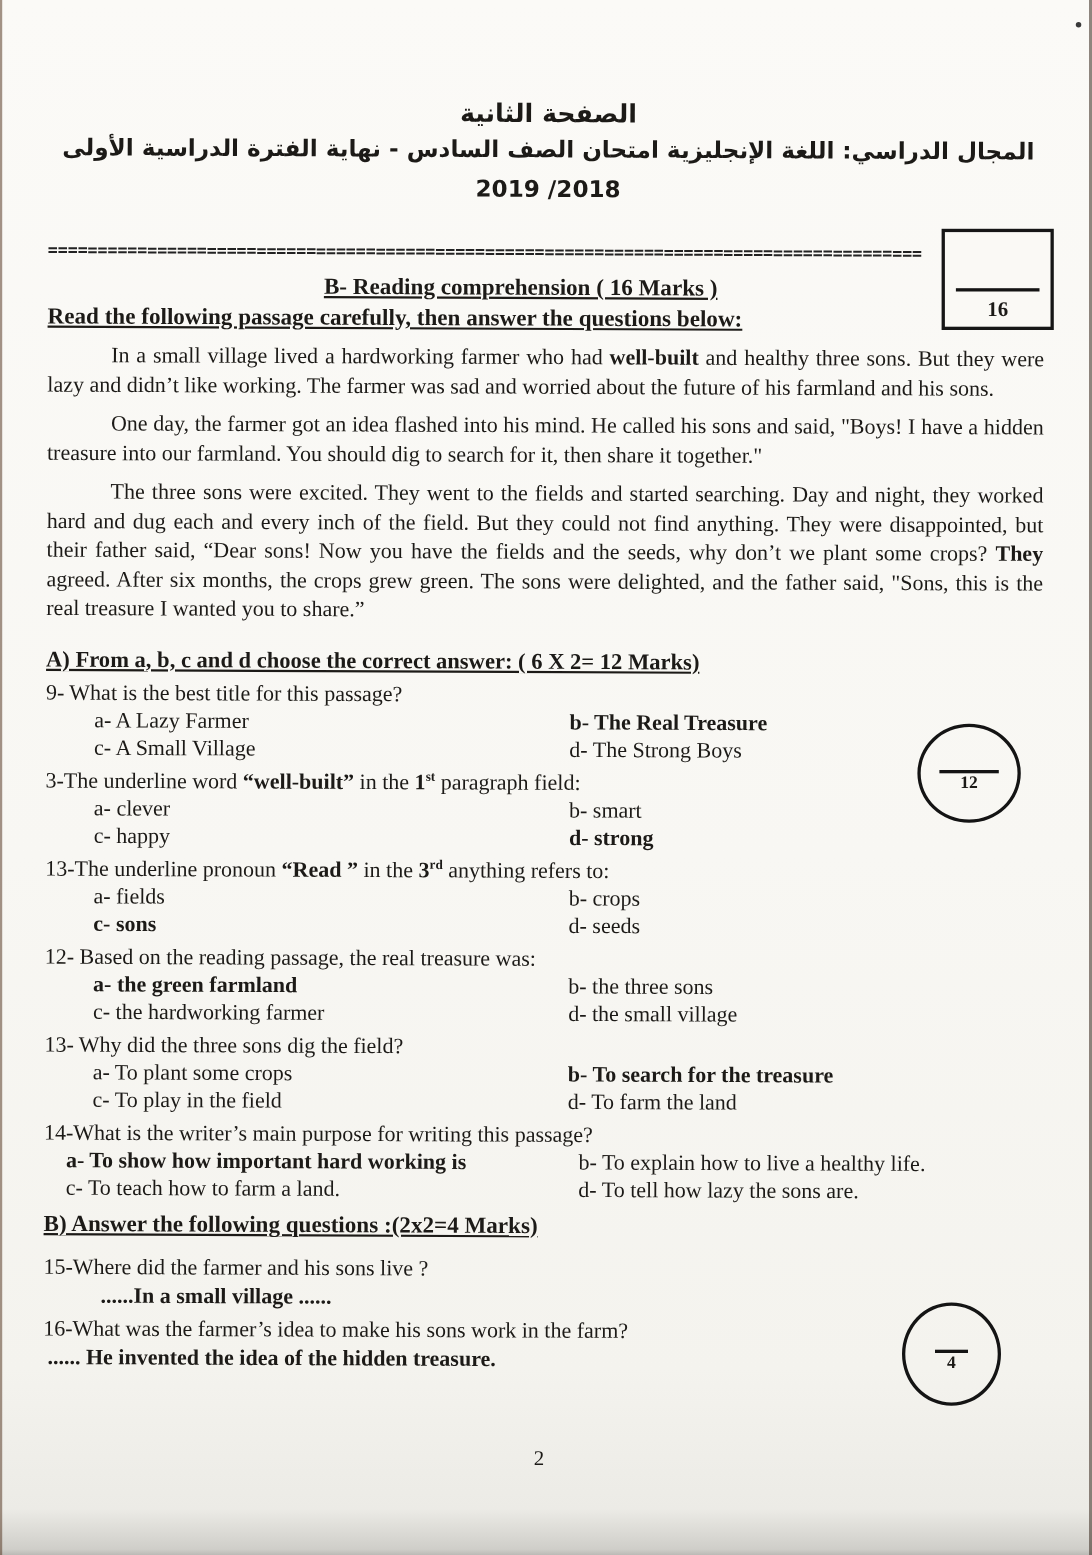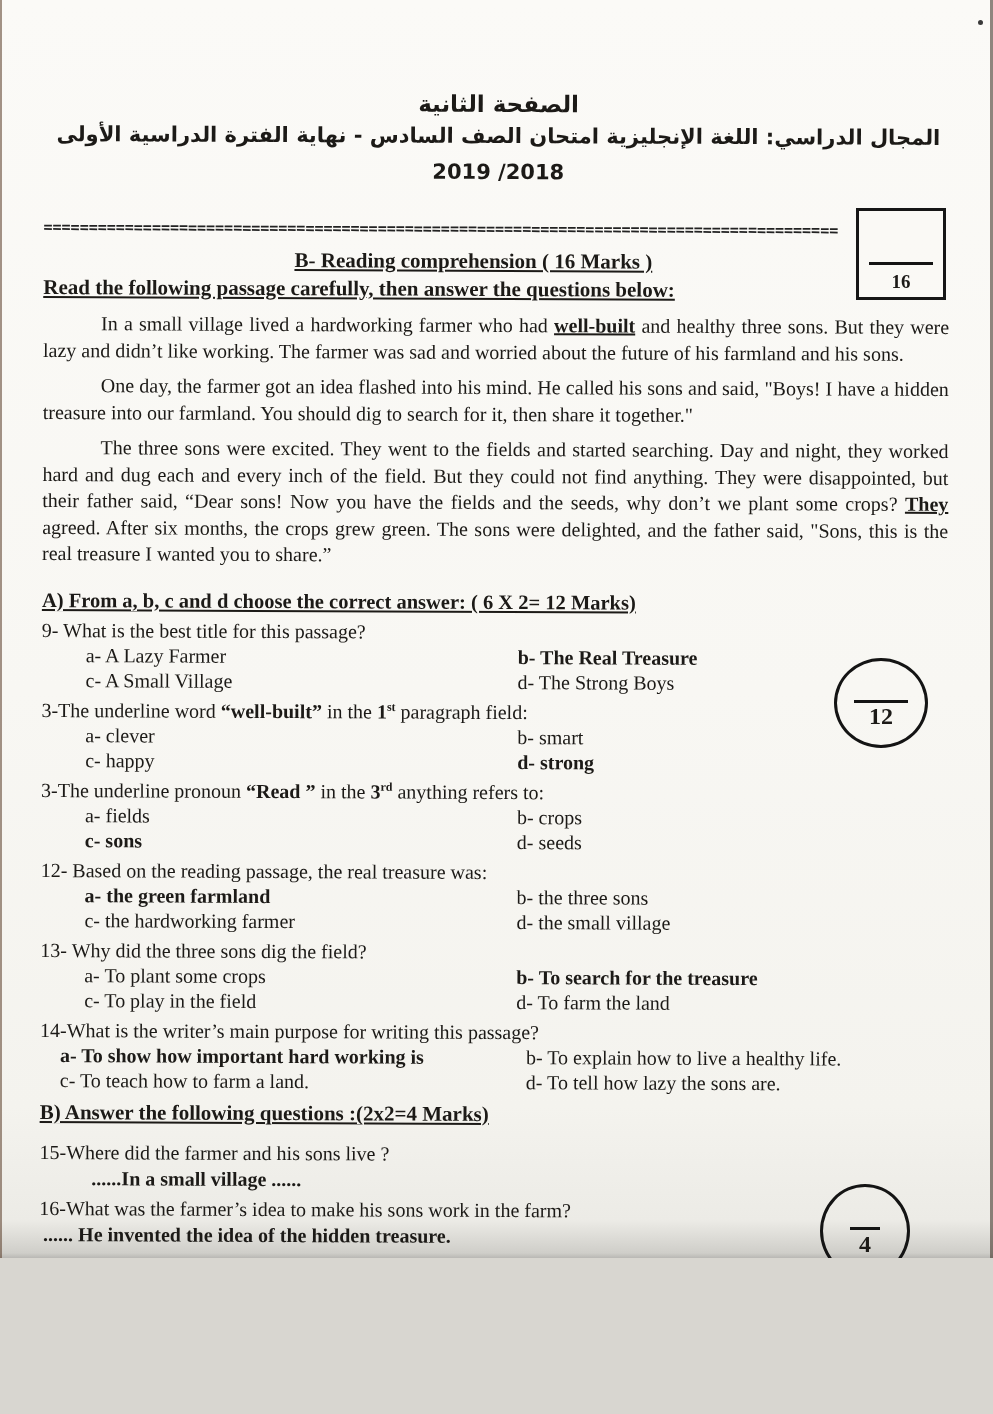--- a/index.html
+++ b/index.html
@@ -1,50 +1,50 @@
 <!DOCTYPE html>
 <html><head>
 <meta charset="utf-8">
 <style>
   html,body{margin:0;padding:0;background:#d8d6d0;}
   .sheet{
-    position:relative;width:993px;height:1258px;overflow:hidden;
+    position:relative;width:993px;height:1414px;overflow:hidden;
     background:linear-gradient(180deg,#fbfaf7 0%,#f8f7f3 55%,#f4f3ee 88%,#ecebe6 97%,#cfcec9 99.6%,#b9b8b4 100%);
     font-family:"Liberation Serif","DejaVu Serif",serif;color:#1c1a17;
   }
   .edge-left{position:absolute;left:0;top:0;bottom:0;width:2px;background:rgba(90,60,40,.55);}
   .edge-right{position:absolute;right:0;top:0;bottom:0;width:3px;background:rgba(70,55,45,.6);}
   .content{position:absolute;left:0;top:0;right:0;padding:88px 40px 0 44px;transform:rotate(0.25deg);transform-origin:40px 120px;}
   .ar-title{text-align:center;font-weight:bold;font-size:23px;line-height:28px;font-family:"DejaVu Sans","Liberation Sans",sans-serif;}
   .ar-sub{text-align:center;font-weight:bold;font-size:21px;line-height:36px;font-family:"DejaVu Sans","Liberation Sans",sans-serif;}
   .sep{margin-top:32px;width:800px;overflow:hidden;white-space:nowrap;font-family:"DejaVu Sans Mono","Liberation Mono",monospace;font-weight:bold;font-size:15px;line-height:14px;letter-spacing:0;color:#222;}
   .rc-title{text-align:center;font-weight:bold;font-size:21px;line-height:27px;margin-top:12px;text-decoration:underline;width:860px;}
   .rc-instr{font-weight:bold;font-size:21px;line-height:28px;text-decoration:underline;}
   .para{margin:9px 0 0 0;font-size:20px;line-height:26.5px;text-align:justify;text-indent:58px;width:906px;}
-  .bu{font-weight:bold;text-decoration:underline;}
+  .bu{font-weight:bold;}
   .sec-head{font-weight:bold;font-size:20.5px;line-height:26px;text-decoration:underline;margin-top:20px;}
   .stem{font-size:20px;line-height:26px;margin-top:4px;width:800px;}
   .opts{display:grid;grid-template-columns:432px auto;padding-left:44px;width:820px;}
   .opts .opt{font-size:20px;line-height:25px;}
   .opts.narrow{padding-left:20px;grid-template-columns:466px auto;}
   .bold{font-weight:bold;}
   .sup{vertical-align:super;font-size:12px;font-weight:bold;line-height:0;}
   .b-head{margin-top:6px;font-size:21px;}
   .answer{font-weight:bold;font-size:20px;line-height:26px;}
   .a15{padding-left:52px;}
   .a16{padding-left:4px;}
-  .score-box{position:absolute;left:856px;top:208px;width:84px;height:86px;border:3px solid #161616;background:rgba(250,249,245,.6);}
+  .score-box{position:absolute;left:856px;top:208px;width:84px;height:86px;border:3px solid #161616;background:rgba(250,249,245,.6);padding-left:12px;}
   .score-box .line{position:absolute;left:10px;right:10px;bottom:32px;border-top:3px solid #141414;}
   .score-box .val{position:absolute;left:0;right:0;bottom:4px;text-align:center;font-weight:bold;font-size:19px;}
   .circle{position:absolute;border:3.5px solid #141414;border-radius:50%;background:transparent;}
   .c12{left:834px;top:658px;width:88px;height:84px;}
   .c4{left:820px;top:1184px;width:84px;height:88px;}
   .circle .line{position:absolute;left:50%;top:46%;width:54px;transform:translateX(-50%);border-top:3px solid #141414;}
   .c4 .line{width:30px;}
-  .circle .val{position:absolute;left:0;right:0;top:50%;text-align:center;font-weight:bold;font-size:24px;}
+  .circle .val{position:absolute;left:0;right:0;top:50%;text-align:center;font-weight:bold;font-size:16px;}
   .page-num{position:absolute;left:470px;top:1316px;width:40px;text-align:center;font-size:19px;}
   .dot{position:absolute;left:978px;top:20px;width:5px;height:5px;background:#3a3a3a;border-radius:50%;}
 </style>
 </head>
 <body>
 
 <div class="sheet">
   <div class="content">
 
     <div class="ar-title" dir="rtl">الصفحة الثانية</div>
@@ -77,21 +77,21 @@
       <div class="stem"><span>3-The underline word </span><span class="bold">“well-built”</span><span> in the </span><span class="bold">1</span><span class="sup">st</span><span> paragraph field:</span></div>
       <div class="opts">
         <div class="opt">a- clever</div>
         <div class="opt">b- smart</div>
         <div class="opt">c- happy</div>
         <div class="opt bold">d- strong</div>
       </div>
     </div>
 
     <div class="q">
-      <div class="stem"><span>3-The underline pronoun </span><span class="bold">“Read ”</span><span> in the </span><span class="bold">3</span><span class="sup">rd</span><span> anything  refers to:</span></div>
+      <div class="stem"><span>13-The underline pronoun </span><span class="bold">“Read ”</span><span> in the </span><span class="bold">3</span><span class="sup">rd</span><span> anything  refers to:</span></div>
       <div class="opts">
         <div class="opt">a- fields</div>
         <div class="opt">b- crops</div>
         <div class="opt bold">c- sons</div>
         <div class="opt">d- seeds</div>
       </div>
     </div>
 
     <div class="q">
       <div class="stem">12- Based on the reading passage, the real treasure was:</div>

